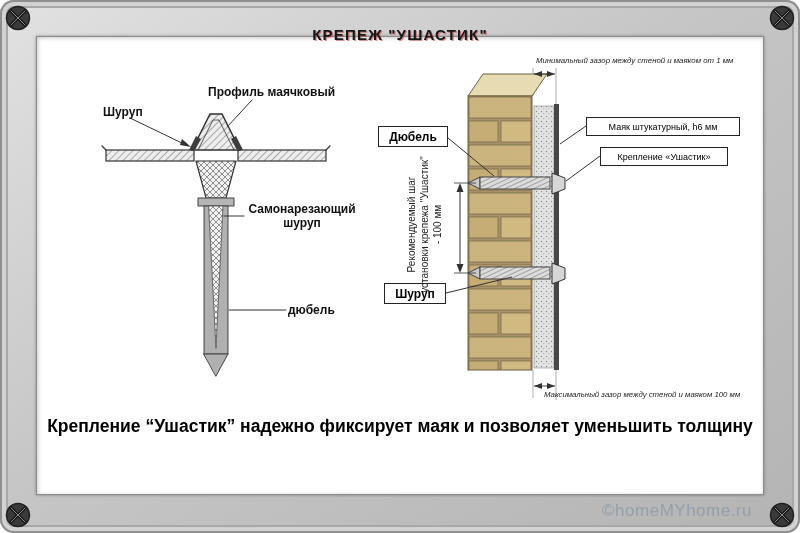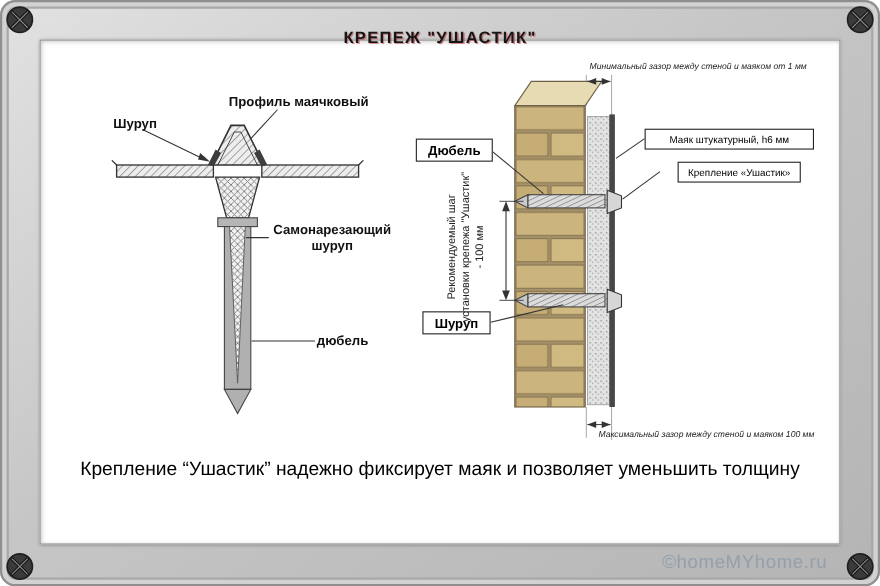--- a/index.html
+++ b/index.html
@@ -33,21 +33,21 @@
   }
   .callout.small{border-width:1px;font-size:9px;font-weight:400;}
   .step-label{
     position:absolute;left:354px;top:205px;width:140px;
     transform:rotate(-90deg);transform-origin:center center;
     font-size:10px;line-height:13px;text-align:center;color:#222;
   }
   .note{position:absolute;font-size:7.8px;color:#222;white-space:nowrap;font-style:italic;}
   .caption{
     position:absolute;left:0;right:0;text-align:center;
-    font-size:17.5px;font-weight:400;color:#000;line-height:20px;
+    font-size:17.5px;font-weight:700;color:#000;line-height:20px;
   }
   .watermark{
     position:absolute;right:48px;top:501px;
     font-size:17px;color:#93a0ab;letter-spacing:.5px;margin-left:17px;
   }
 </style>
 </head>
 <body>
 
 <div class="stage">
@@ -151,21 +151,21 @@
 шуруп</div>
   <div class="lbl b12" style="left:288px;top:303px">дюбель</div>
 
   <div class="callout b12" style="left:378px;top:126px;width:70px;height:21px">Дюбель</div>
   <div class="callout b12" style="left:384px;top:283px;width:62px;height:21px">Шуруп</div>
 
   <div class="step-label">Рекомендуемый шаг установки крепежа "Ушастик" - 100 мм</div>
 
   <div class="note" style="left:536px;top:56px">Минимальный зазор между стеной и маяком от 1 мм</div>
   <div class="callout small" style="left:586px;top:117px;width:154px;height:19px">Маяк штукатурный, h6 мм</div>
-  <div class="callout small" style="left:616px;top:147px;width:112px;height:19px">Крепление «Ушастик»</div>
+  <div class="callout small" style="left:600px;top:147px;width:128px;height:19px">Крепление «Ушастик»</div>
   <div class="note" style="left:544px;top:390px">Максимальный зазор между стеной и маяком 100 мм</div>
 
   <div class="caption" style="top:416px">Крепление “Ушастик” надежно фиксирует маяк и  позволяет уменьшить толщину</div>
 
   <div class="watermark">©homeMYhome.ru</div>
 
   <div class="screw tl">
     <svg width="26" height="26" viewBox="0 0 26 26">
       <circle cx="13" cy="13" r="11.5" fill="#3a3a3a" stroke="#202020" stroke-width="1.5"></circle>
       <path d="M6,6 L20,20 M20,6 L6,20" stroke="#151515" stroke-width="3" stroke-linecap="round"></path>

